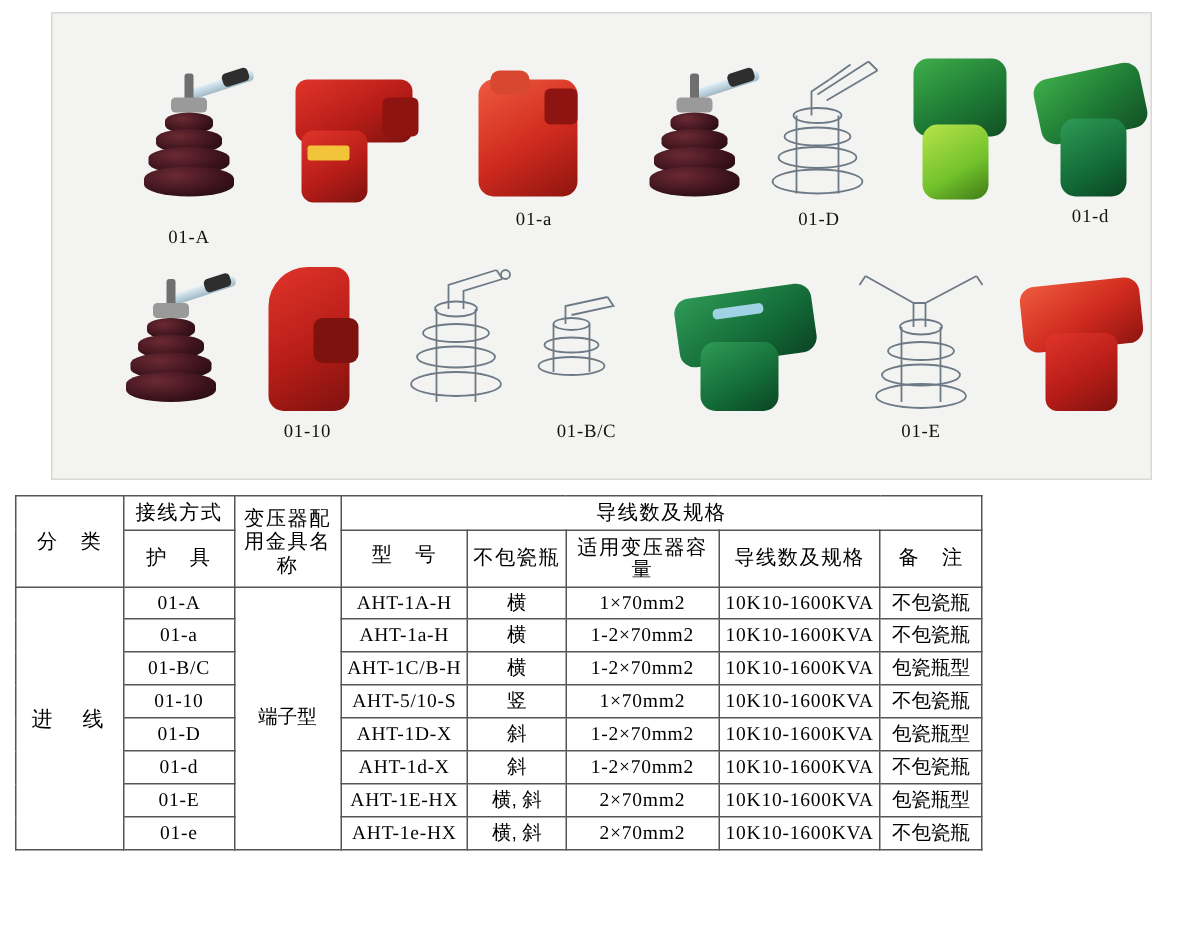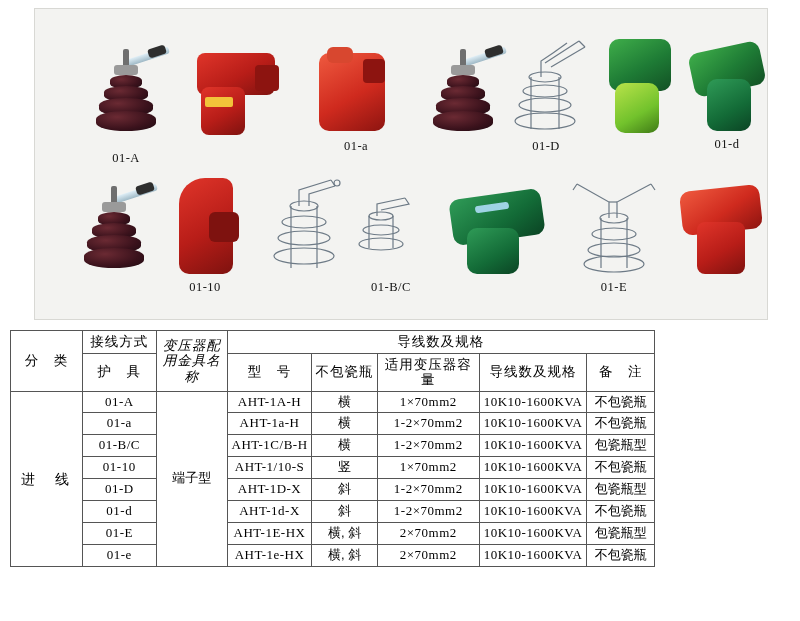--- a/index.html
+++ b/index.html
@@ -262,26 +262,26 @@
         <div class="cap" style="visibility:hidden;">.</div>
       </div>
     </div>
   </div>
 
   <table class="spec">
     <tbody>
         <tr>
       <td class="hdr cn" rowspan="2" style="width:86px;">分　类</td>
       <td class="hdr cn" style="width:92px;">接线方式</td>
-      <td class="hdr cn" rowspan="2" style="width:96px;font-style:italic;">变压器配用金具名称</td>
+      <td class="hdr cn" rowspan="2" style="width:96px;">变压器配用金具名称</td>
       <td class="hdr cn" colspan="5">导线数及规格</td>
     </tr>
     <tr>
       <td class="hdr cn">护　具</td>
-      <td class="hdr cn" style="width:106px;">型　号</td>
+      <td class="hdr cn" style="width:106px;font-family:Liberation Mono, monospace;">型　号</td>
       <td class="hdr cn" style="width:86px;">不包瓷瓶</td>
       <td class="hdr cn" style="width:120px;">适用变压器容量</td>
       <td class="hdr cn" style="width:130px;">导线数及规格</td>
       <td class="hdr cn" style="width:82px;">备　注</td>
     </tr>
 
     <tr>
       <td class="cls cn" rowspan="8">进　线</td>
       <td class="model">01-A</td>
       <td class="cn" rowspan="8">端子型</td>
@@ -302,21 +302,21 @@
     <tr>
       <td class="model">01-B/C</td>
       <td class="model">AHT-1C/B-H</td>
       <td class="cn">横</td>
       <td class="model">1-2×70mm2</td>
       <td class="model">10K10-1600KVA</td>
       <td class="cn">包瓷瓶型</td>
     </tr>
     <tr>
       <td class="model">01-10</td>
-      <td class="model">AHT-1/10-S</td>
+      <td class="model">AHT-5/10-S</td>
       <td class="cn">竖</td>
       <td class="model">1×70mm2</td>
       <td class="model">10K10-1600KVA</td>
       <td class="cn">不包瓷瓶</td>
     </tr>
     <tr>
       <td class="model">01-D</td>
       <td class="model">AHT-1D-X</td>
       <td class="cn">斜</td>
       <td class="model">1-2×70mm2</td>

